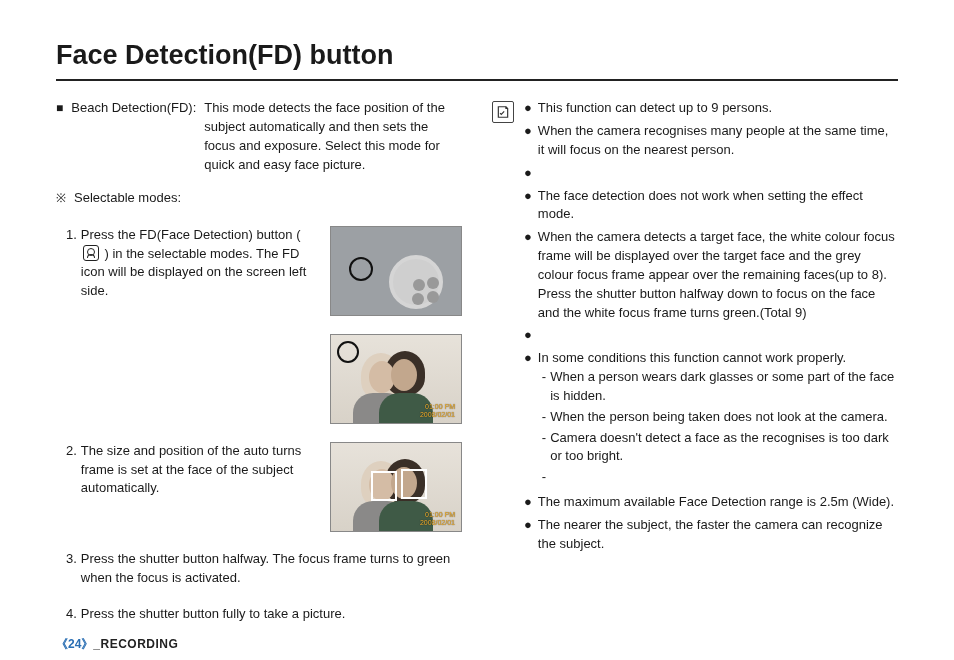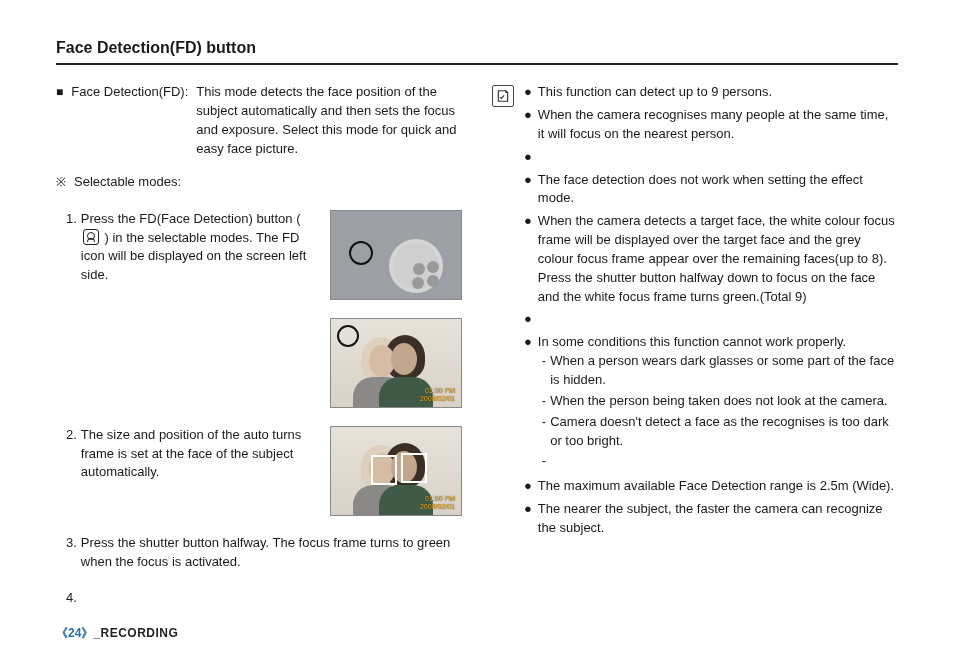--- a/index.html
+++ b/index.html
@@ -15,21 +15,21 @@
   }
   .page {
     width: 954px;
     height: 660px;
     box-sizing: border-box;
     padding: 36px 56px 18px 56px;
     display: flex;
     flex-direction: column;
   }
   .page-title {
-    font-size: 16px;
+    font-size: 27px;
     font-weight: 700;
     border-bottom: 2px solid #222;
     padding-bottom: 4px;
     margin-bottom: 18px;
   }
   .cols {
     flex: 1;
     display: flex;
     gap: 30px;
   }
@@ -284,21 +284,21 @@
 <div class="page">
 
   <div class="page-title">Face Detection(FD) button</div>
 
   <div class="cols">
 
     <div class="col-left">
 
       <div class="intro-row">
         <span class="sq-bullet">■</span>
-        <span class="intro-label">Face Detection(FD):</span>
+        <span class="intro-label">Beach Detection(FD):</span>
         <span class="intro-text">This mode detects the face position of the subject automatically and then sets the focus and exposure. Select this mode for quick and easy face picture.</span>
       </div>
 
       <div class="modes-row">
         <span class="sym">※</span>
         <span class="intro-label">Selectable modes:</span>
       </div>
 
       <ul class="steps">
 
@@ -357,20 +357,21 @@
         <li class="step">
           <div class="step-text">
             <span class="step-num">3.</span>
             <span>Press the shutter button halfway. The focus frame turns to green when the focus is activated.</span>
           </div>
         </li>
 
         <li class="step" style="margin-bottom:4px;">
           <div class="step-text">
             <span class="step-num">4.</span>
+            <span>Press the shutter button fully to take a picture.</span>
           </div>
         </li>
 
       </ul>
     </div>
 
     <div class="col-right">
       <div class="note-icon-box">
         <svg viewBox="0 0 24 24" fill="none" stroke="#333" stroke-width="2">
           <path d="M4 3l13 0 3 3 0 15 -16 0z"></path>

